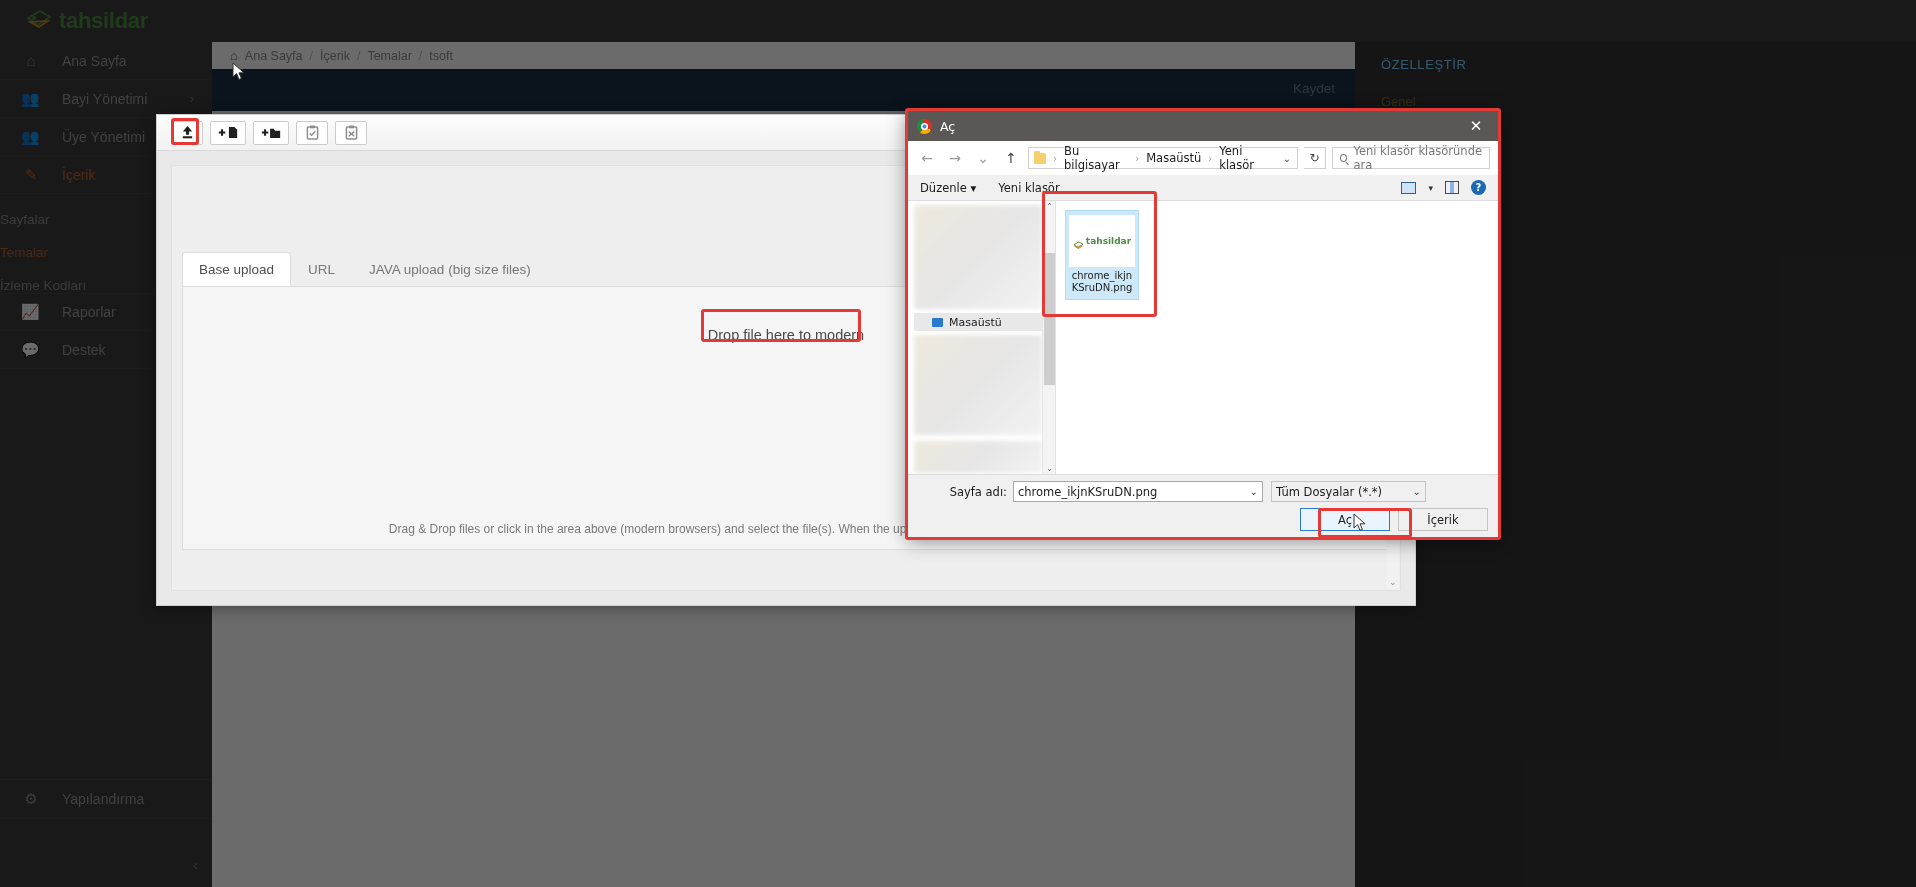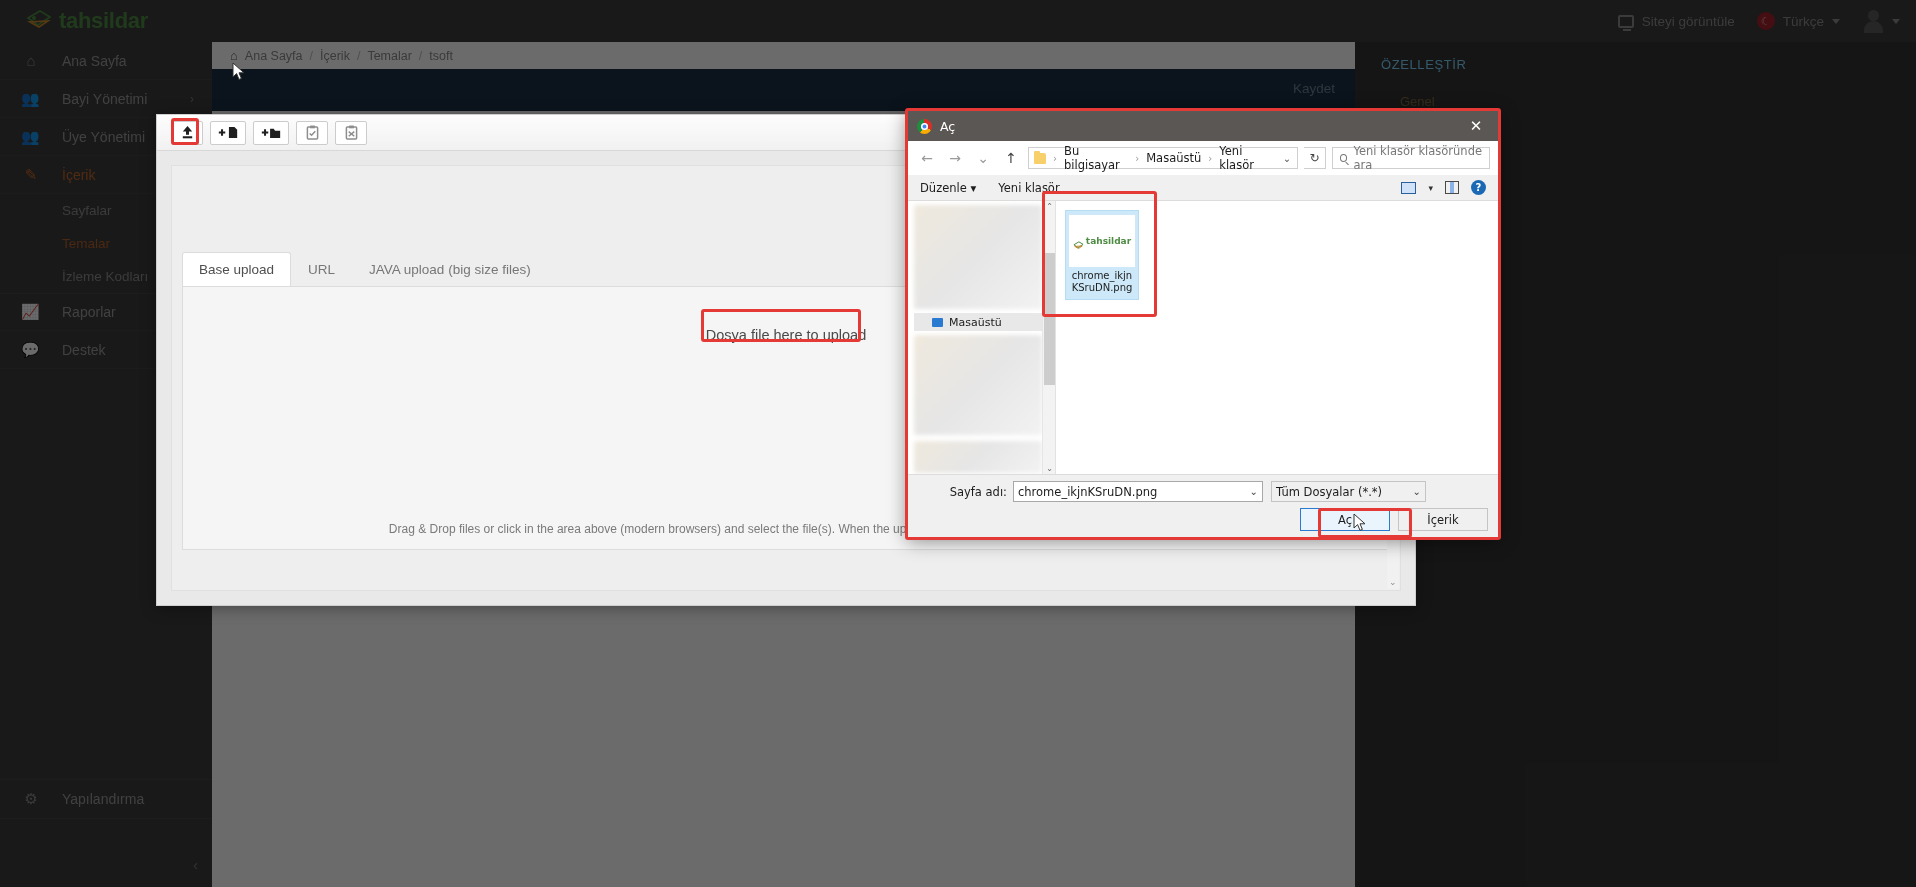--- a/index.html
+++ b/index.html
@@ -37,21 +37,21 @@
     background: #3d3d3d;
   }
   .side-item {
     height: 38px; display: flex; align-items: center; gap: 20px;
     padding-left: 20px; color: #9a9a9a; font-size: 14px;
     border-bottom: 1px solid #434343;
   }
   .side-item .sico { width: 22px; display: flex; justify-content: center; color: #8b8b8b; font-size: 15px; }
   .side-item.active { color: #c0662a; }
   .side-item.active .sico { color: #c0662a; }
-  .side-sub { height: 33px; display: flex; align-items: center; padding-left: 62px; color: #8c8c8c; font-size: 13.5px; }
+  .side-sub { height: 33px; display: flex; align-items: flex-end; color: #8c8c8c; font-size: 13.5px; }
   .side-sub.sel { color: #b05f2a; }
   .side-arrow { margin-left: auto; margin-right: 18px; color: #777; font-size: 12px; }
   .side-bottom { position: absolute; left: 0; bottom: 68px; width: 212px; border-top: 1px solid #474747; border-bottom: 1px solid #474747; }
   .side-collapse { position: absolute; right: 14px; bottom: 14px; color: #777; font-size: 15px; }
 
   .app-breadcrumb {
     position: absolute; left: 212px; top: 42px; width: 1704px; height: 27px;
     background: #fff; display: flex; align-items: center; gap: 7px;
     padding-left: 18px; color: #8b8b8b; font-size: 12.5px;
   }
@@ -62,21 +62,21 @@
     position: absolute; left: 212px; top: 69px; width: 1143px; height: 42px;
     background: #1c3144;
   }
   .app-darkbar .kaydet { position: absolute; right: 20px; top: 12px; color: #6d818f; font-size: 13.5px; }
 
   .app-rightpanel {
     position: absolute; left: 1355px; top: 42px; width: 561px; height: 845px;
     background: #343434;
   }
   .rp-title { position: absolute; left: 26px; top: 15px; color: #7dd3fc; font-size: 13px; letter-spacing: .6px; }
-  .rp-sub { position: absolute; left: 26px; top: 52px; color: #7b6a3c; font-size: 13px; margin-left: 19px; }
+  .rp-sub { position: absolute; left: 26px; top: 52px; color: #7b6a3c; font-size: 13px; }
 
   .app-bodyfill { position: absolute; left: 212px; top: 111px; width: 1143px; height: 776px; background: #fff; }
 
   .dim { position: absolute; inset: 0; background: rgba(0,0,0,.58); }
 
   
   .fm-modal {
     position: absolute; left: 156px; top: 114px; width: 1260px; height: 492px;
     background: #fbfbfb; border: 1px solid #cfcfcf;
     box-shadow: 0 2px 14px rgba(0,0,0,.35);
@@ -243,35 +243,20 @@
     <div class="app-topbar">
       <div class="brand">
         <span class="brand-mark">
           <svg width="26" height="24" viewBox="0 0 26 24">
             <polygon points="2,9 14,2 24,8 12,16" fill="none" stroke="#4e8c43" stroke-width="1.6"></polygon>
             <polygon points="4,13 13,18 22,12" fill="none" stroke="#c98a2e" stroke-width="1.6"></polygon>
             <circle cx="8" cy="9" r="2" fill="#4e8c43"></circle>
           </svg>
         </span>
         <span class="brand-text">tahsildar</span>
-      </div>
-      <div class="topbar-right">
-        <div class="tb-item">
-          <span class="monitor-ico"></span>
-          <span>Siteyi görüntüle</span>
-        </div>
-        <div class="tb-item">
-          <span class="flag-ico">☾</span>
-          <span>Türkçe</span>
-          <span class="caret"></span>
-        </div>
-        <div class="tb-item">
-          <span class="avatar-ico"></span>
-          <span class="caret"></span>
-        </div>
       </div>
     </div>
 
     <div class="app-sidebar">
       <div class="side-item">
         <span class="sico">⌂</span>
         <span>Ana Sayfa</span>
       </div>
       <div class="side-item">
         <span class="sico">👥</span>
@@ -407,21 +392,21 @@
           </div>
           <div class="tab">
             <span>URL</span>
           </div>
           <div class="tab">
             <span>JAVA upload (big size files)</span>
           </div>
         </div>
 
         <div class="tabpanel">
-          <div class="drop-label">Dosya file here to upload</div>
+          <div class="drop-label">Drop file here to modern</div>
           <div class="tabfooter">Drag &amp; Drop files or click in the area above (modern browsers) and select the file(s). When the upload is complete, click the 'Return to files list' button.</div>
         </div>
 
         <div class="fm-scroll">
           <div class="ar" style="top:2px;">⌃</div>
           <div class="thumb"></div>
           <div class="ar" style="bottom:2px;">⌄</div>
         </div>
 
       </div>

